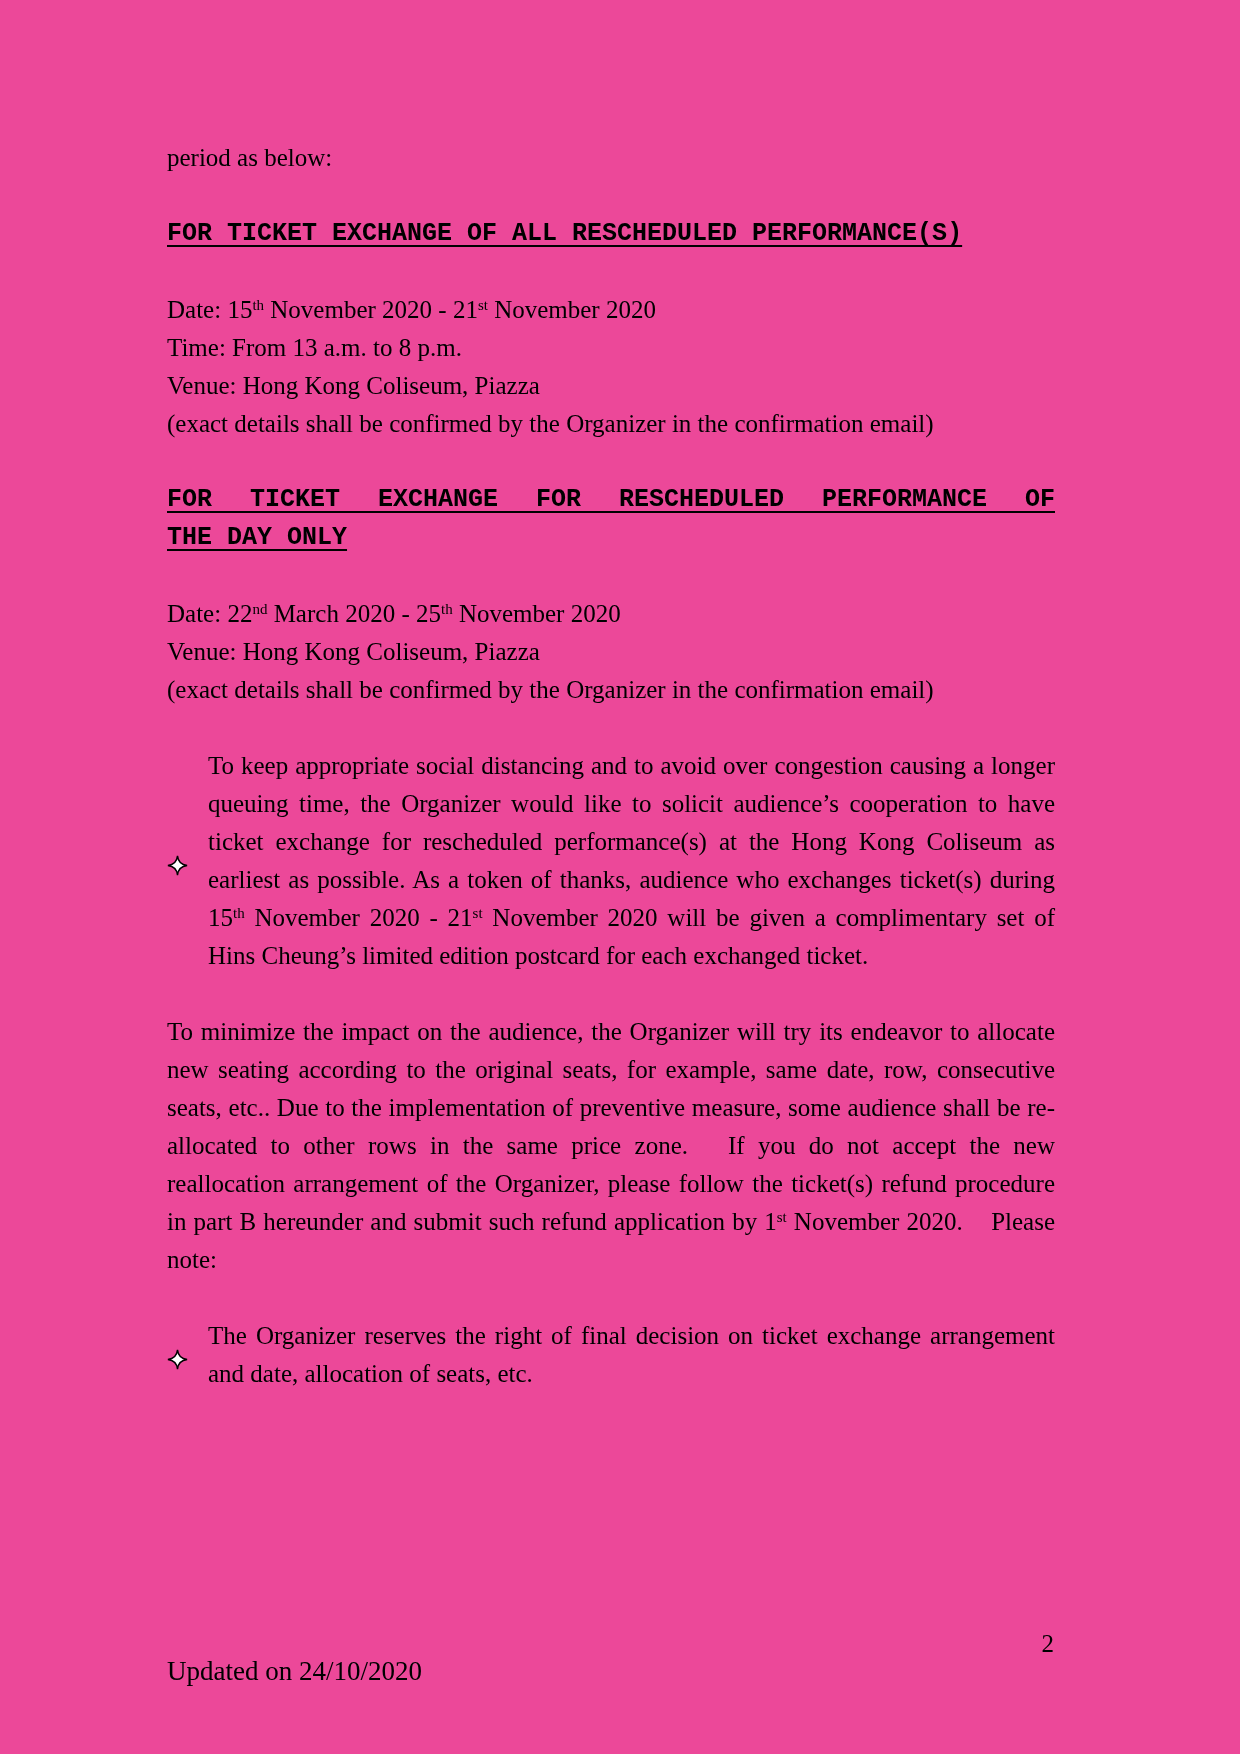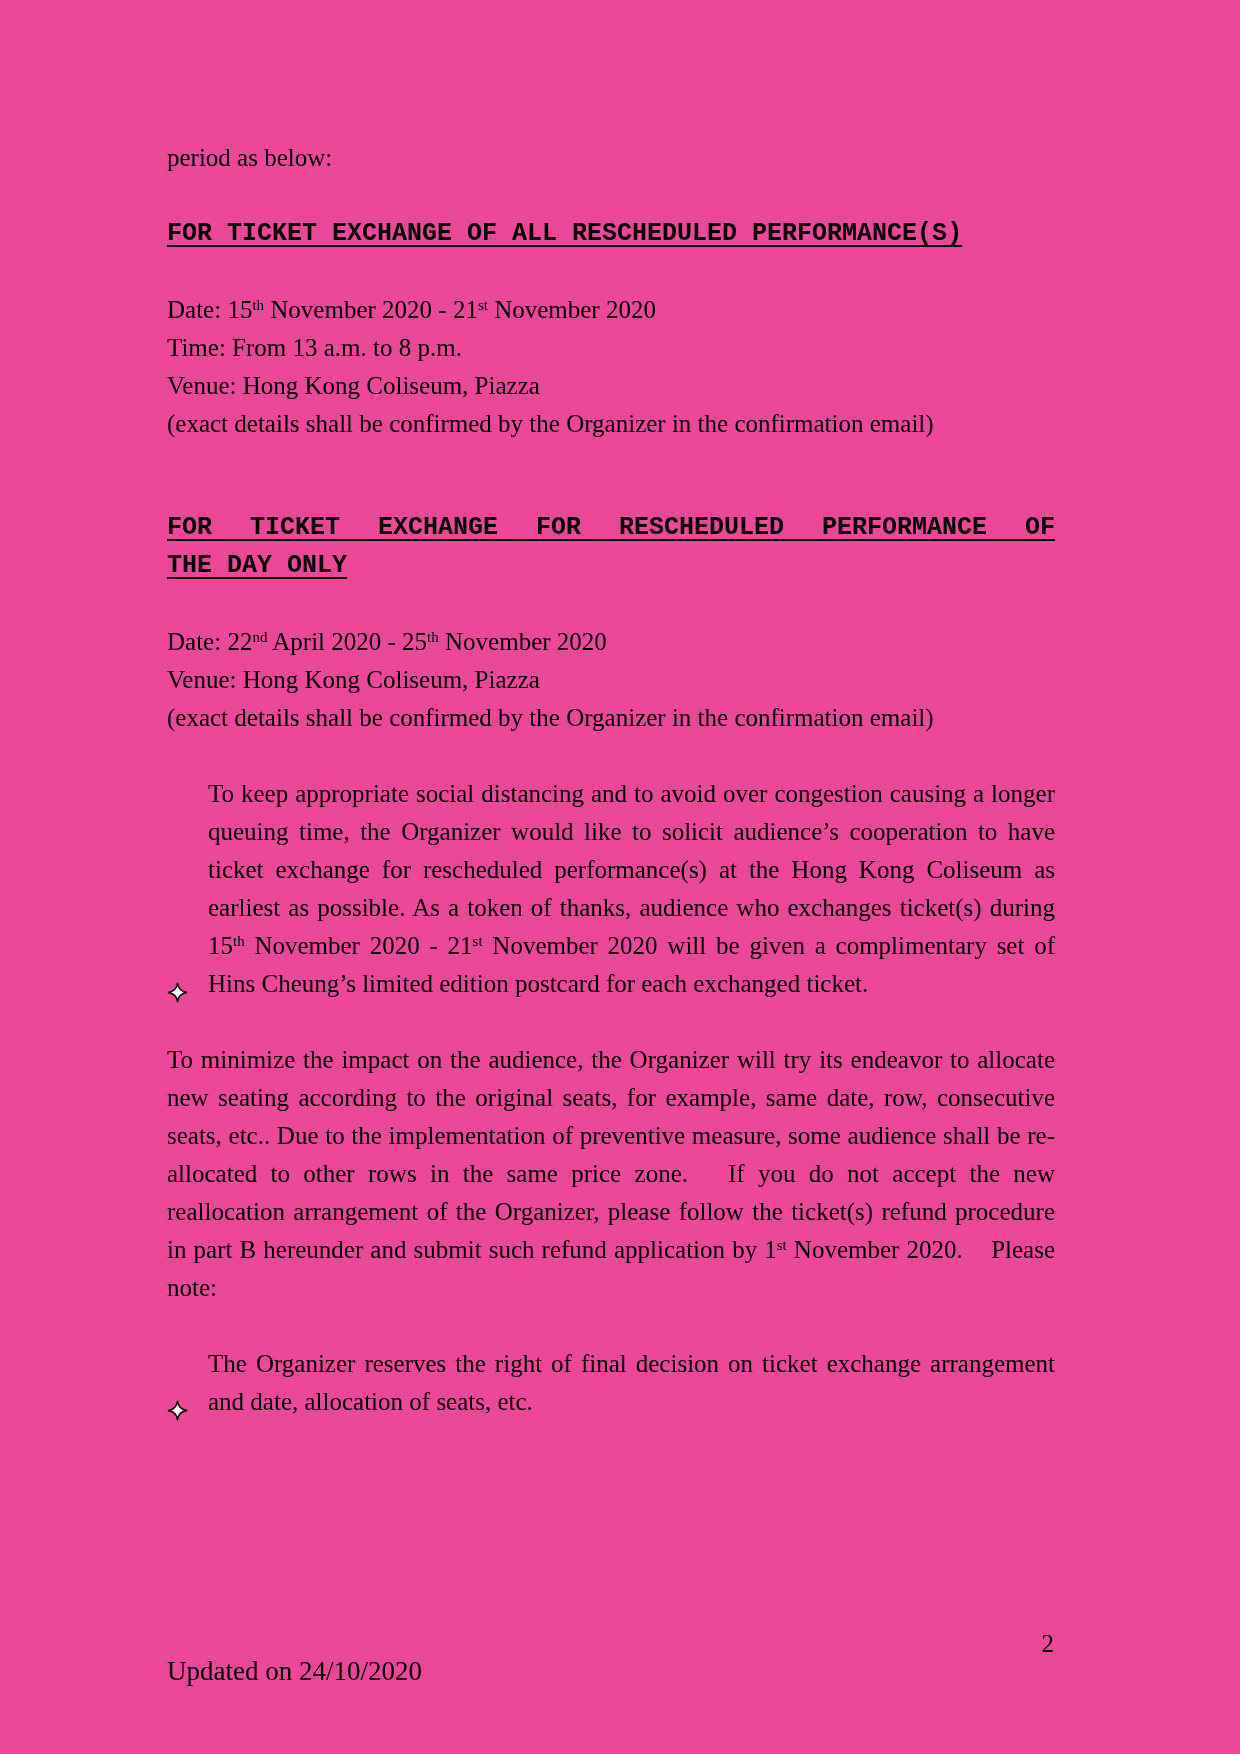--- a/index.html
+++ b/index.html
@@ -29,29 +29,29 @@
   }
   .blank { height: 38px; }
   .line { white-space: pre-wrap; }
   .heading { font-weight: bold; font-family: Liberation Mono, monospace; }
   .u {
     text-decoration: underline;
     text-decoration-thickness: 2px;
     text-underline-offset: 5px;
   }
   .justify { text-align: justify; }
-  .justify-last { text-align: justify; text-align-last: justify; margin-top: 28px; }
+  .justify-last { text-align: justify; text-align-last: justify; }
   sup {
     font-size: 60%;
     line-height: 0;
     vertical-align: baseline;
     position: relative;
     top: -0.55em;
   }
-  .bullet { display: flex; align-items: flex-end; }
+  .bullet { display: flex; align-items: center; }
   .bullet-marker {
     flex: none;
     width: 41px;
     padding-top: 8px;
   }
   .bullet-marker svg { display: block; }
   .bullet-body { flex: 1 1 auto; text-align: justify; white-space: pre-wrap; }
   .page-number {
     position: absolute;
     top: 1629px;
@@ -86,21 +86,21 @@
     <div class="line">Venue: Hong Kong Coliseum, Piazza</div>
     <div class="line">(exact details shall be confirmed by the Organizer in the confirmation email)</div>
 
     <div class="blank"></div>
 
     <div class="line heading u justify-last"><span>FOR TICKET EXCHANGE FOR RESCHEDULED PERFORMANCE OF</span></div>
     <div class="line heading"><span class="u">THE DAY ONLY</span></div>
 
     <div class="blank"></div>
 
-    <div class="line"><span>Date: 22</span><sup>nd</sup><span> April 2020 - 25</span><sup>th</sup><span> November 2020</span></div>
+    <div class="line"><span>Date: 22</span><sup>nd</sup><span> March 2020 - 25</span><sup>th</sup><span> November 2020</span></div>
     <div class="line">Venue: Hong Kong Coliseum, Piazza</div>
     <div class="line">(exact details shall be confirmed by the Organizer in the confirmation email)</div>
 
     <div class="blank"></div>
 
     <div class="bullet">
       <span class="bullet-marker">
         <svg width="21" height="21" viewBox="0 0 24 24" aria-hidden="true">
           <path d="M12 1 C12.7 7.5 16.5 11.3 23 12 C16.5 12.7 12.7 16.5 12 23 C11.3 16.5 7.5 12.7 1 12 C7.5 11.3 11.3 7.5 12 1 Z" fill="#ffffff" stroke="#000000" stroke-width="1.6"></path>
         </svg>

